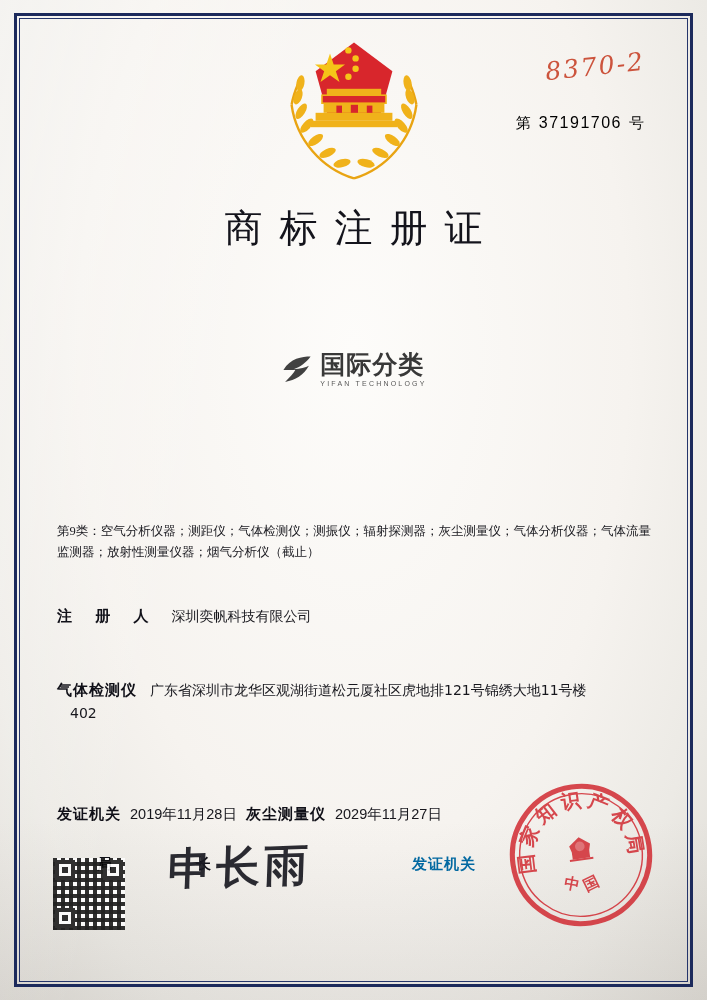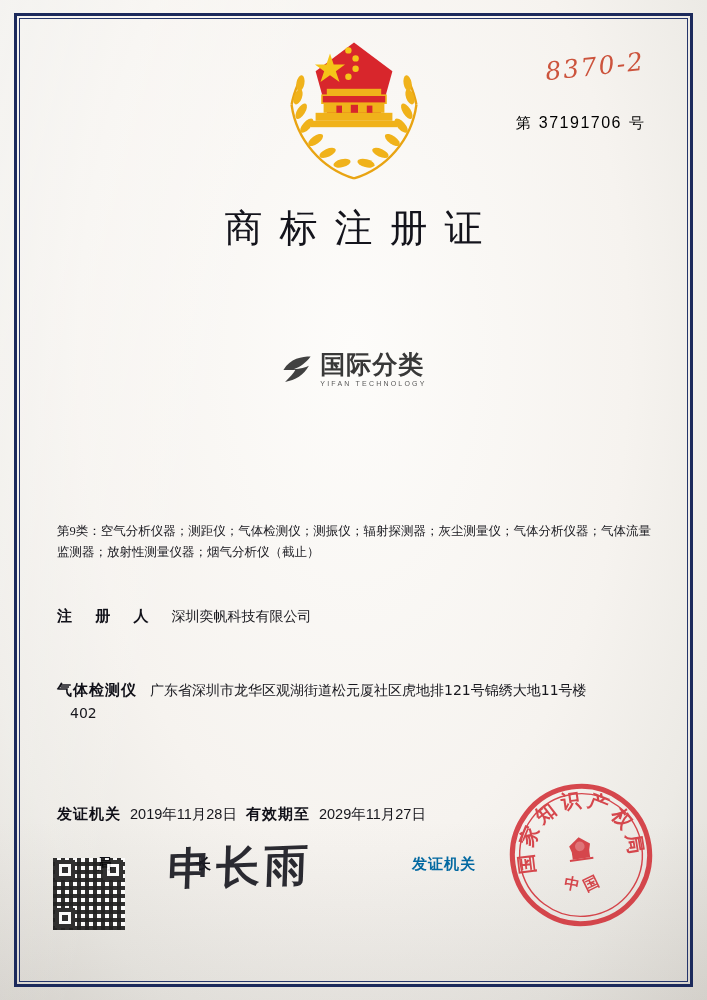--- a/index.html
+++ b/index.html
@@ -388,21 +388,21 @@
   <div class="field" id="owner-row">
     <span class="flabel inline">注 册 人</span><span class="fvalue inline">深圳奕帆科技有限公司</span>
   </div>
 
   <div class="field" id="addr-row">
     <span class="flabel inline">气体检测仪</span><span class="fvalue inline">广东省深圳市龙华区观湖街道松元厦社区虎地排121号锦绣大地11号楼</span>
     <span class="fvalue addr-second">402</span>
   </div>
 
   <div class="field" id="date-row">
-    <span class="flabel inline">发证机关</span><span class="fvalue inline">2019年11月28日</span><span class="flabel inline">有效期至</span><span class="fvalue inline">2029年11月27日</span>
+    <span class="flabel inline">发证机关</span><span class="fvalue inline">2019年11月28日</span><span class="flabel inline">灰尘测量仪</span><span class="fvalue inline">2029年11月27日</span>
   </div>
 
   <div class="field" id="director-row">
     <span class="flabel inline">局　　长</span>
   </div>
   <div id="signature">申长雨</div>
   <div id="issuer">发证机关</div>
 
   <svg id="seal" viewBox="0 0 200 200">
     <circle cx="100" cy="100" r="94" fill="none" stroke="#d0232b" stroke-width="7"></circle>

